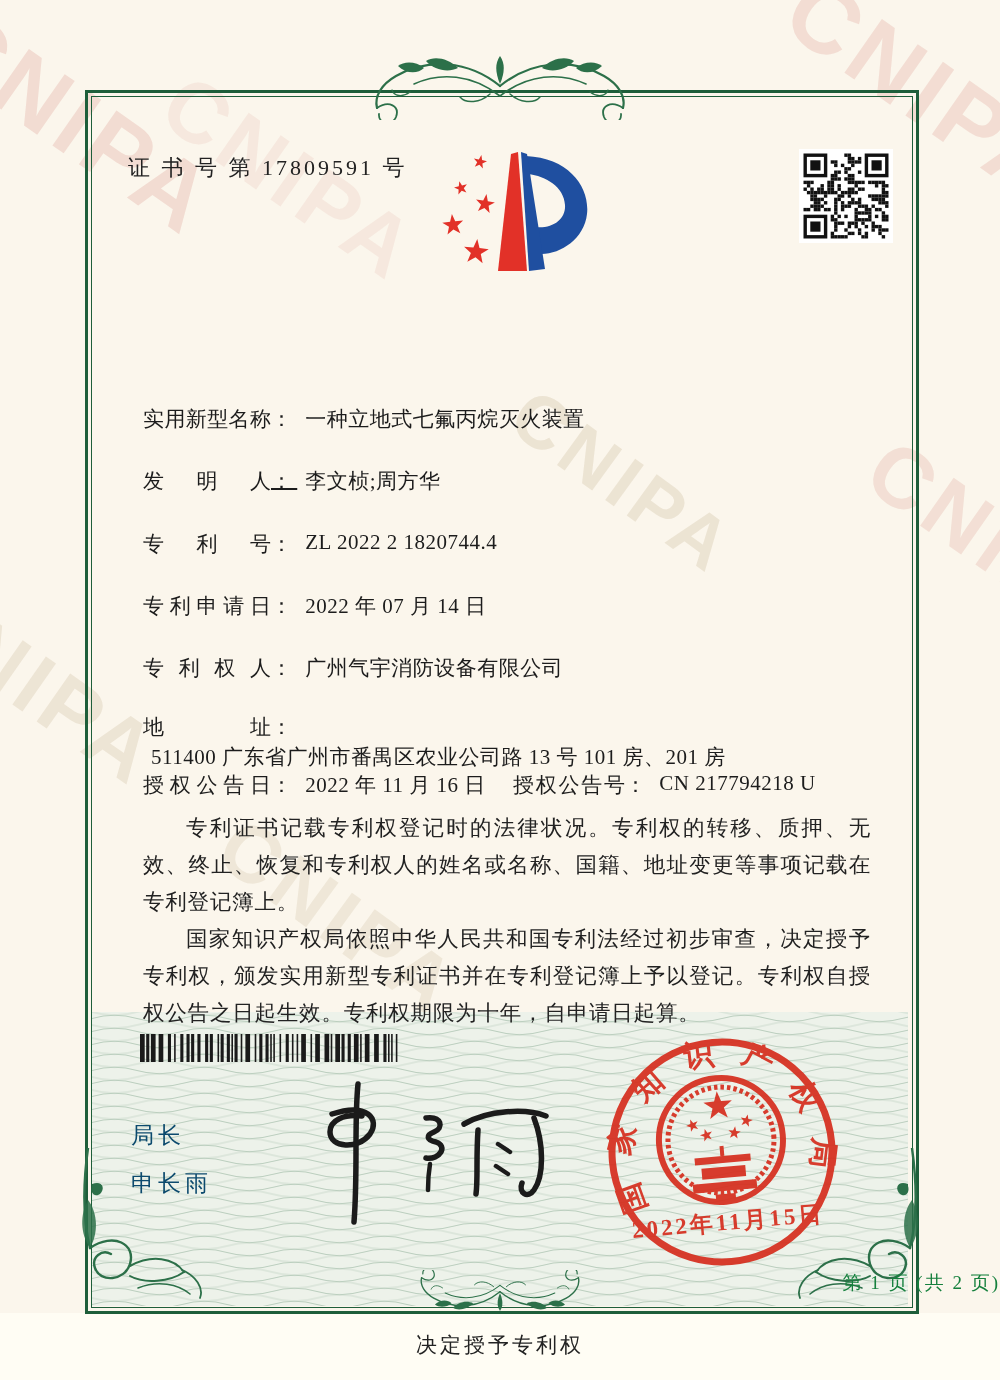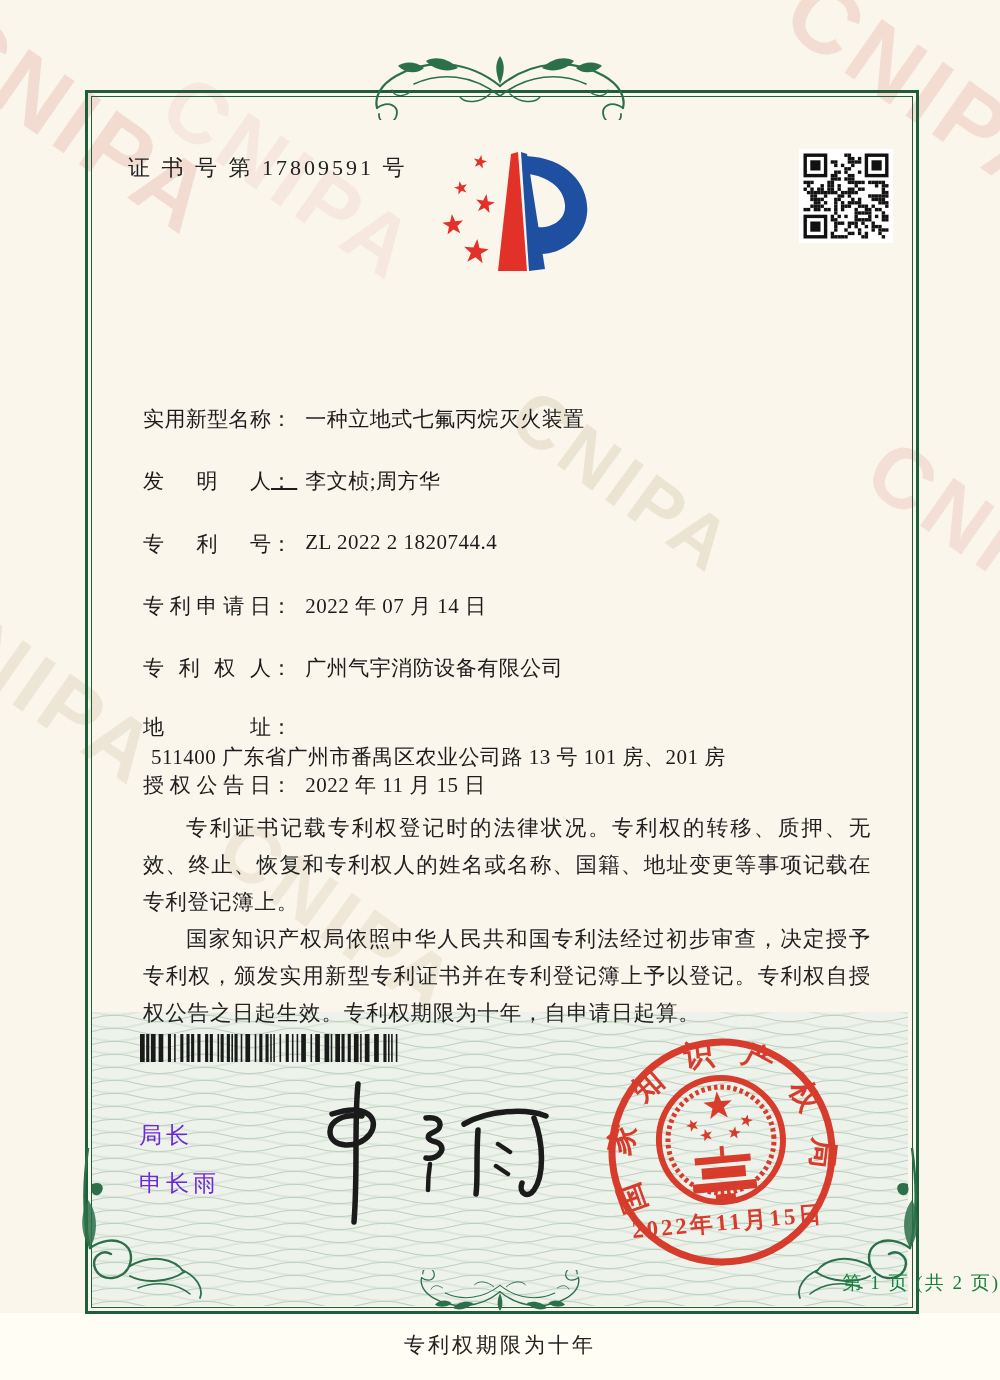--- a/index.html
+++ b/index.html
@@ -29,22 +29,22 @@
   .colon{vertical-align:top;}
   .val{display:inline-block;margin-left:8px;vertical-align:top;letter-spacing:0.5px;}
   .val-wrap{width:592px;line-height:33px;}
   .pair2{position:absolute;left:370px;top:0;}
   
   .body-text{position:absolute;left:143px;top:810px;width:728px;font-size:21.5px;
              line-height:37px;text-align:justify;letter-spacing:0.8px;color:#222;}
   .body-text p{margin:0;text-indent:2em;}
   
   .barcode{position:absolute;left:140px;top:1034px;line-height:0;}
-  .issuer{position:absolute;left:139px;font-family:"Liberation Sans",sans-serif;
-          font-size:23px;letter-spacing:4px;color:#6d28d9;}
+  .issuer{position:absolute;left:131px;font-family:"Liberation Sans",sans-serif;
+          font-size:23px;letter-spacing:4px;color:#0c4a6e;}
   .sig{position:absolute;left:288px;top:1072px;}
   .seal{position:absolute;left:596px;top:1026px;opacity:0.93;}
   .page-info{position:absolute;left:0;top:1270px;width:100%;text-align:right;font-size:19px;
              letter-spacing:2px;color:#15803d;}
   .footer-note{position:absolute;left:0;top:1331px;width:100%;text-align:center;font-size:21px;
                letter-spacing:3px;color:#222;}
   .orn{position:absolute;line-height:0;}
   svg{display:block;}
 </style>
 </head>
@@ -381,21 +381,25 @@
     <div class="frow" style="top:254px;">
       <span class="lbl">专利权人</span><span class="colon">：</span>
       <span class="val">广州气宇消防设备有限公司</span>
     </div>
     <div class="frow" style="top:313px;">
       <span class="lbl">地址</span><span class="colon">：</span>
       <span class="val val-wrap">511400 广东省广州市番禺区农业公司路 13 号 101 房、201 房</span>
     </div>
     <div class="frow" style="top:371px;width:740px;">
       <span class="lbl">授权公告日</span><span class="colon">：</span>
-      <span class="val">2022 年 11 月 15 日</span>
+      <span class="val">2022 年 11 月 16 日</span>
+      <span class="pair2">
+        <span class="lbl2">授权公告号</span><span class="colon">：</span>
+        <span class="val">CN 217794218 U</span>
+      </span>
     </div>
   </div>
 
   <div class="body-text">
     <p>专利证书记载专利权登记时的法律状况。专利权的转移、质押、无效、终止、恢复和专利权人的姓名或名称、国籍、地址变更等事项记载在专利登记簿上。</p>
     <p>国家知识产权局依照中华人民共和国专利法经过初步审查，决定授予专利权，颁发实用新型专利证书并在专利登记簿上予以登记。专利权自授权公告之日起生效。专利权期限为十年，自申请日起算。</p>
   </div>
 
   <div class="barcode">
     <svg id="bcsvg" width="262" height="28" fill="#1a1a1a">
@@ -486,15 +490,15 @@
         <rect x="104" y="141" width="44" height="11"></rect>
         <rect x="94" y="156" width="64" height="9"></rect>
         <rect x="116" y="168" width="20" height="6"></rect>
         <text x="126" y="204" text-anchor="middle" font-size="23" font-weight="bold" letter-spacing="3" fill="#d62f1f" font-family="Liberation Serif,serif">2022年11月15日</text>
       </g>
     </svg>
   </div>
 
   <div class="page-info">第 1 页 (共 2 页)</div>
 
-  <div class="footer-note">专利权期限为十年</div>
+  <div class="footer-note">决定授予专利权</div>
 
 </div>
 
 </body></html>

